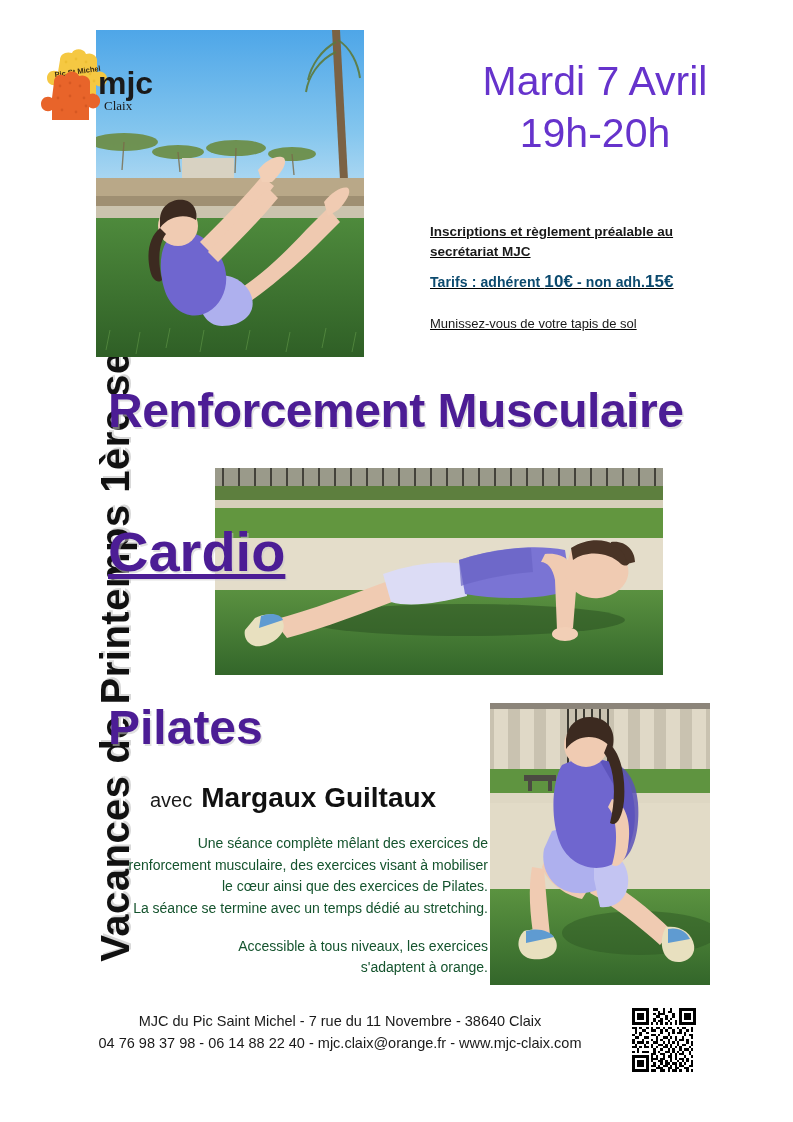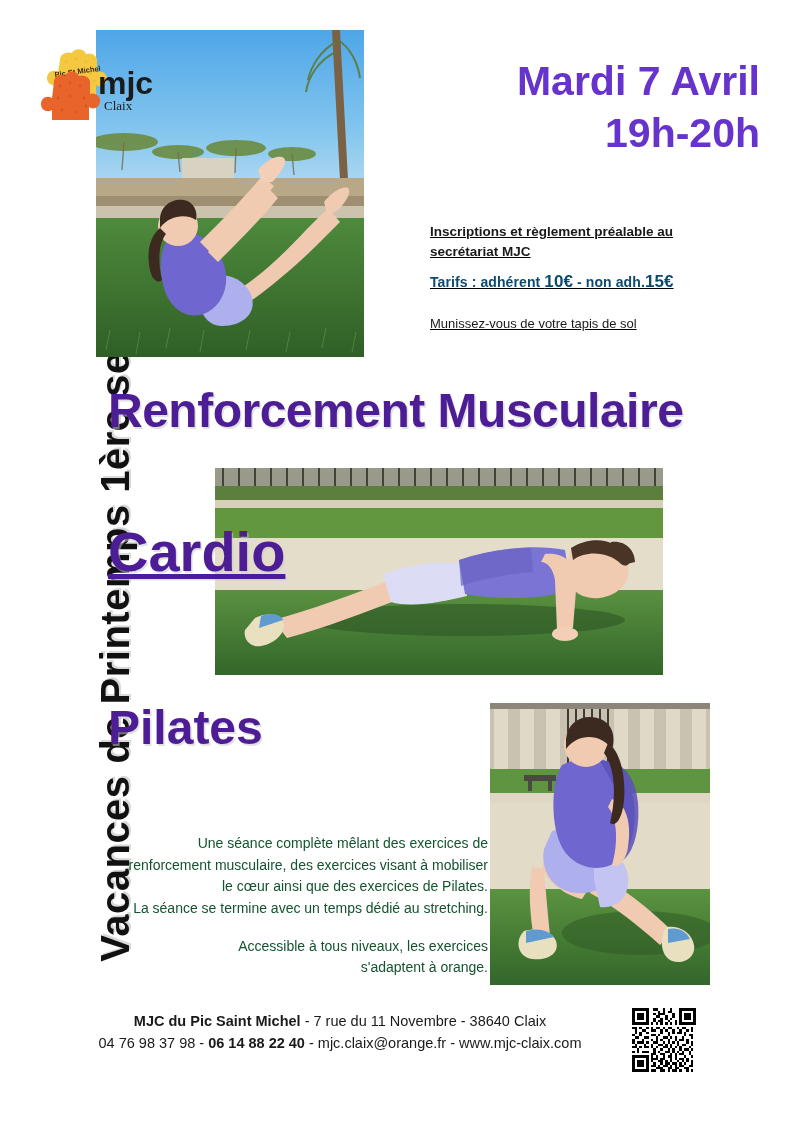--- a/index.html
+++ b/index.html
@@ -56,23 +56,23 @@
   #photo-boat  { left: 96px;  top: 30px;  width: 268px; height: 327px; z-index: 10; }
   #photo-plank { left: 215px; top: 468px; width: 448px; height: 207px; z-index: 10; }
   #photo-lunge { left: 490px; top: 703px; width: 220px; height: 282px; z-index: 10; }
 
   
   .date-block {
     position: absolute;
     left: 430px;
     top: 55px;
     width: 330px;
-    text-align: right;
+    text-align: center;
     color: #6633cc;
-    font-weight: bold;
+    font-weight: normal;
     font-size: 41px;
     line-height: 1.28;
     z-index: 30;
   }
   .date-block .line2 { font-size: 41px; }
 
   
   .info-block {
     position: absolute;
     left: 430px;
@@ -156,21 +156,21 @@
     position: absolute;
     left: 60px;
     top: 1010px;
     width: 560px;
     text-align: center;
     font-size: 14.5px;
     color: #1a1a1a;
     line-height: 1.55;
     z-index: 30;
   }
-  .footer b { font-weight: bold; }
+  .footer b { font-weight: normal; }
 
   .qr {
     position: absolute;
     left: 630px;
     top: 1006px;
     width: 68px;
     height: 68px;
     z-index: 30;
   }
   .qr svg { display: block; }
@@ -416,20 +416,23 @@
     <div class="tarifs">
       <span>Tarifs : adhérent </span><span class="big">10€</span><span> - non adh.</span><span class="big">15€</span>
     </div>
     <div class="note">Munissez-vous de votre tapis de sol</div>
   </div>
 
   <div class="discipline" id="h-renfo">Renforcement Musculaire</div>
   <div class="discipline" id="h-cardio">Cardio</div>
   <div class="discipline" id="h-pilates">Pilates</div>
 
+  <div class="instructor">
+    <span class="avec">avec</span><span class="name">Margaux Guiltaux</span>
+  </div>
 
   <div class="description">
     <span>Une séance complète mêlant des exercices de</span><br>
     <span>renforcement musculaire, des exercices visant à mobiliser</span><br>
     <span>le cœur ainsi que des exercices de Pilates.</span><br>
     <span>La séance se termine avec un temps dédié au stretching.</span>
     <span class="gap"></span>
     <span>Accessible à tous niveaux, les exercices</span><br>
     <span>s'adaptent à orange.</span>
   </div>

